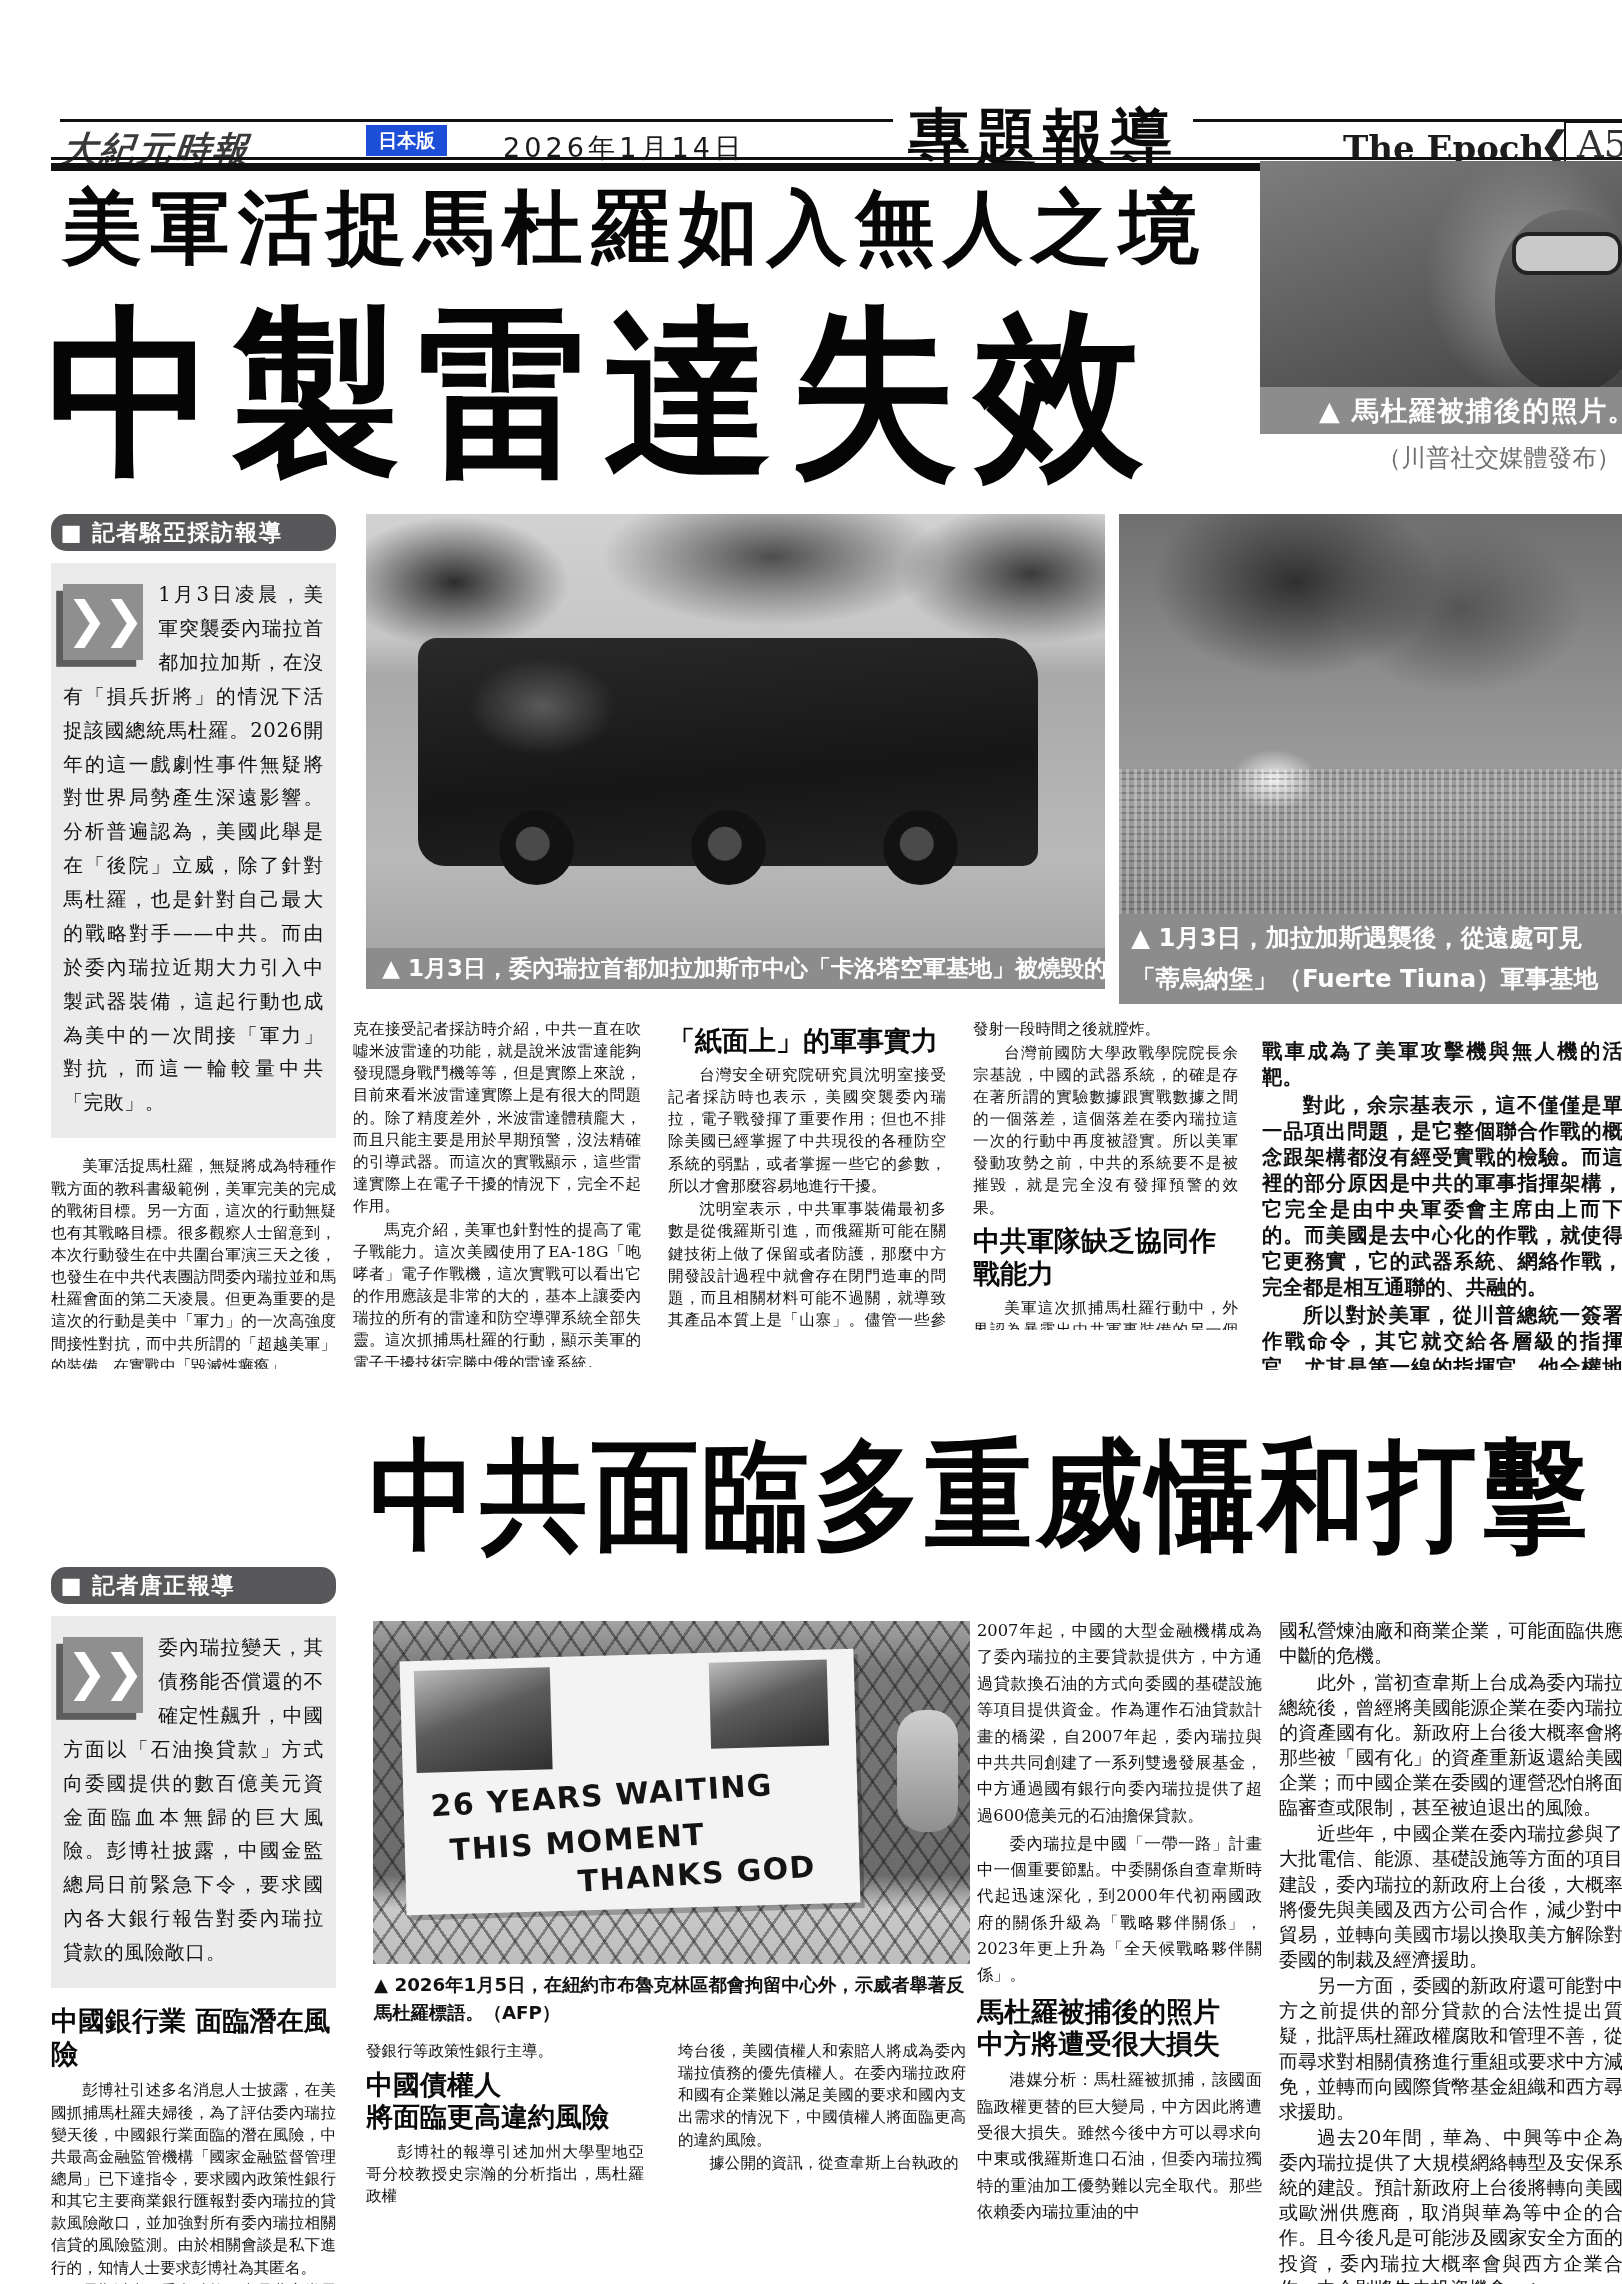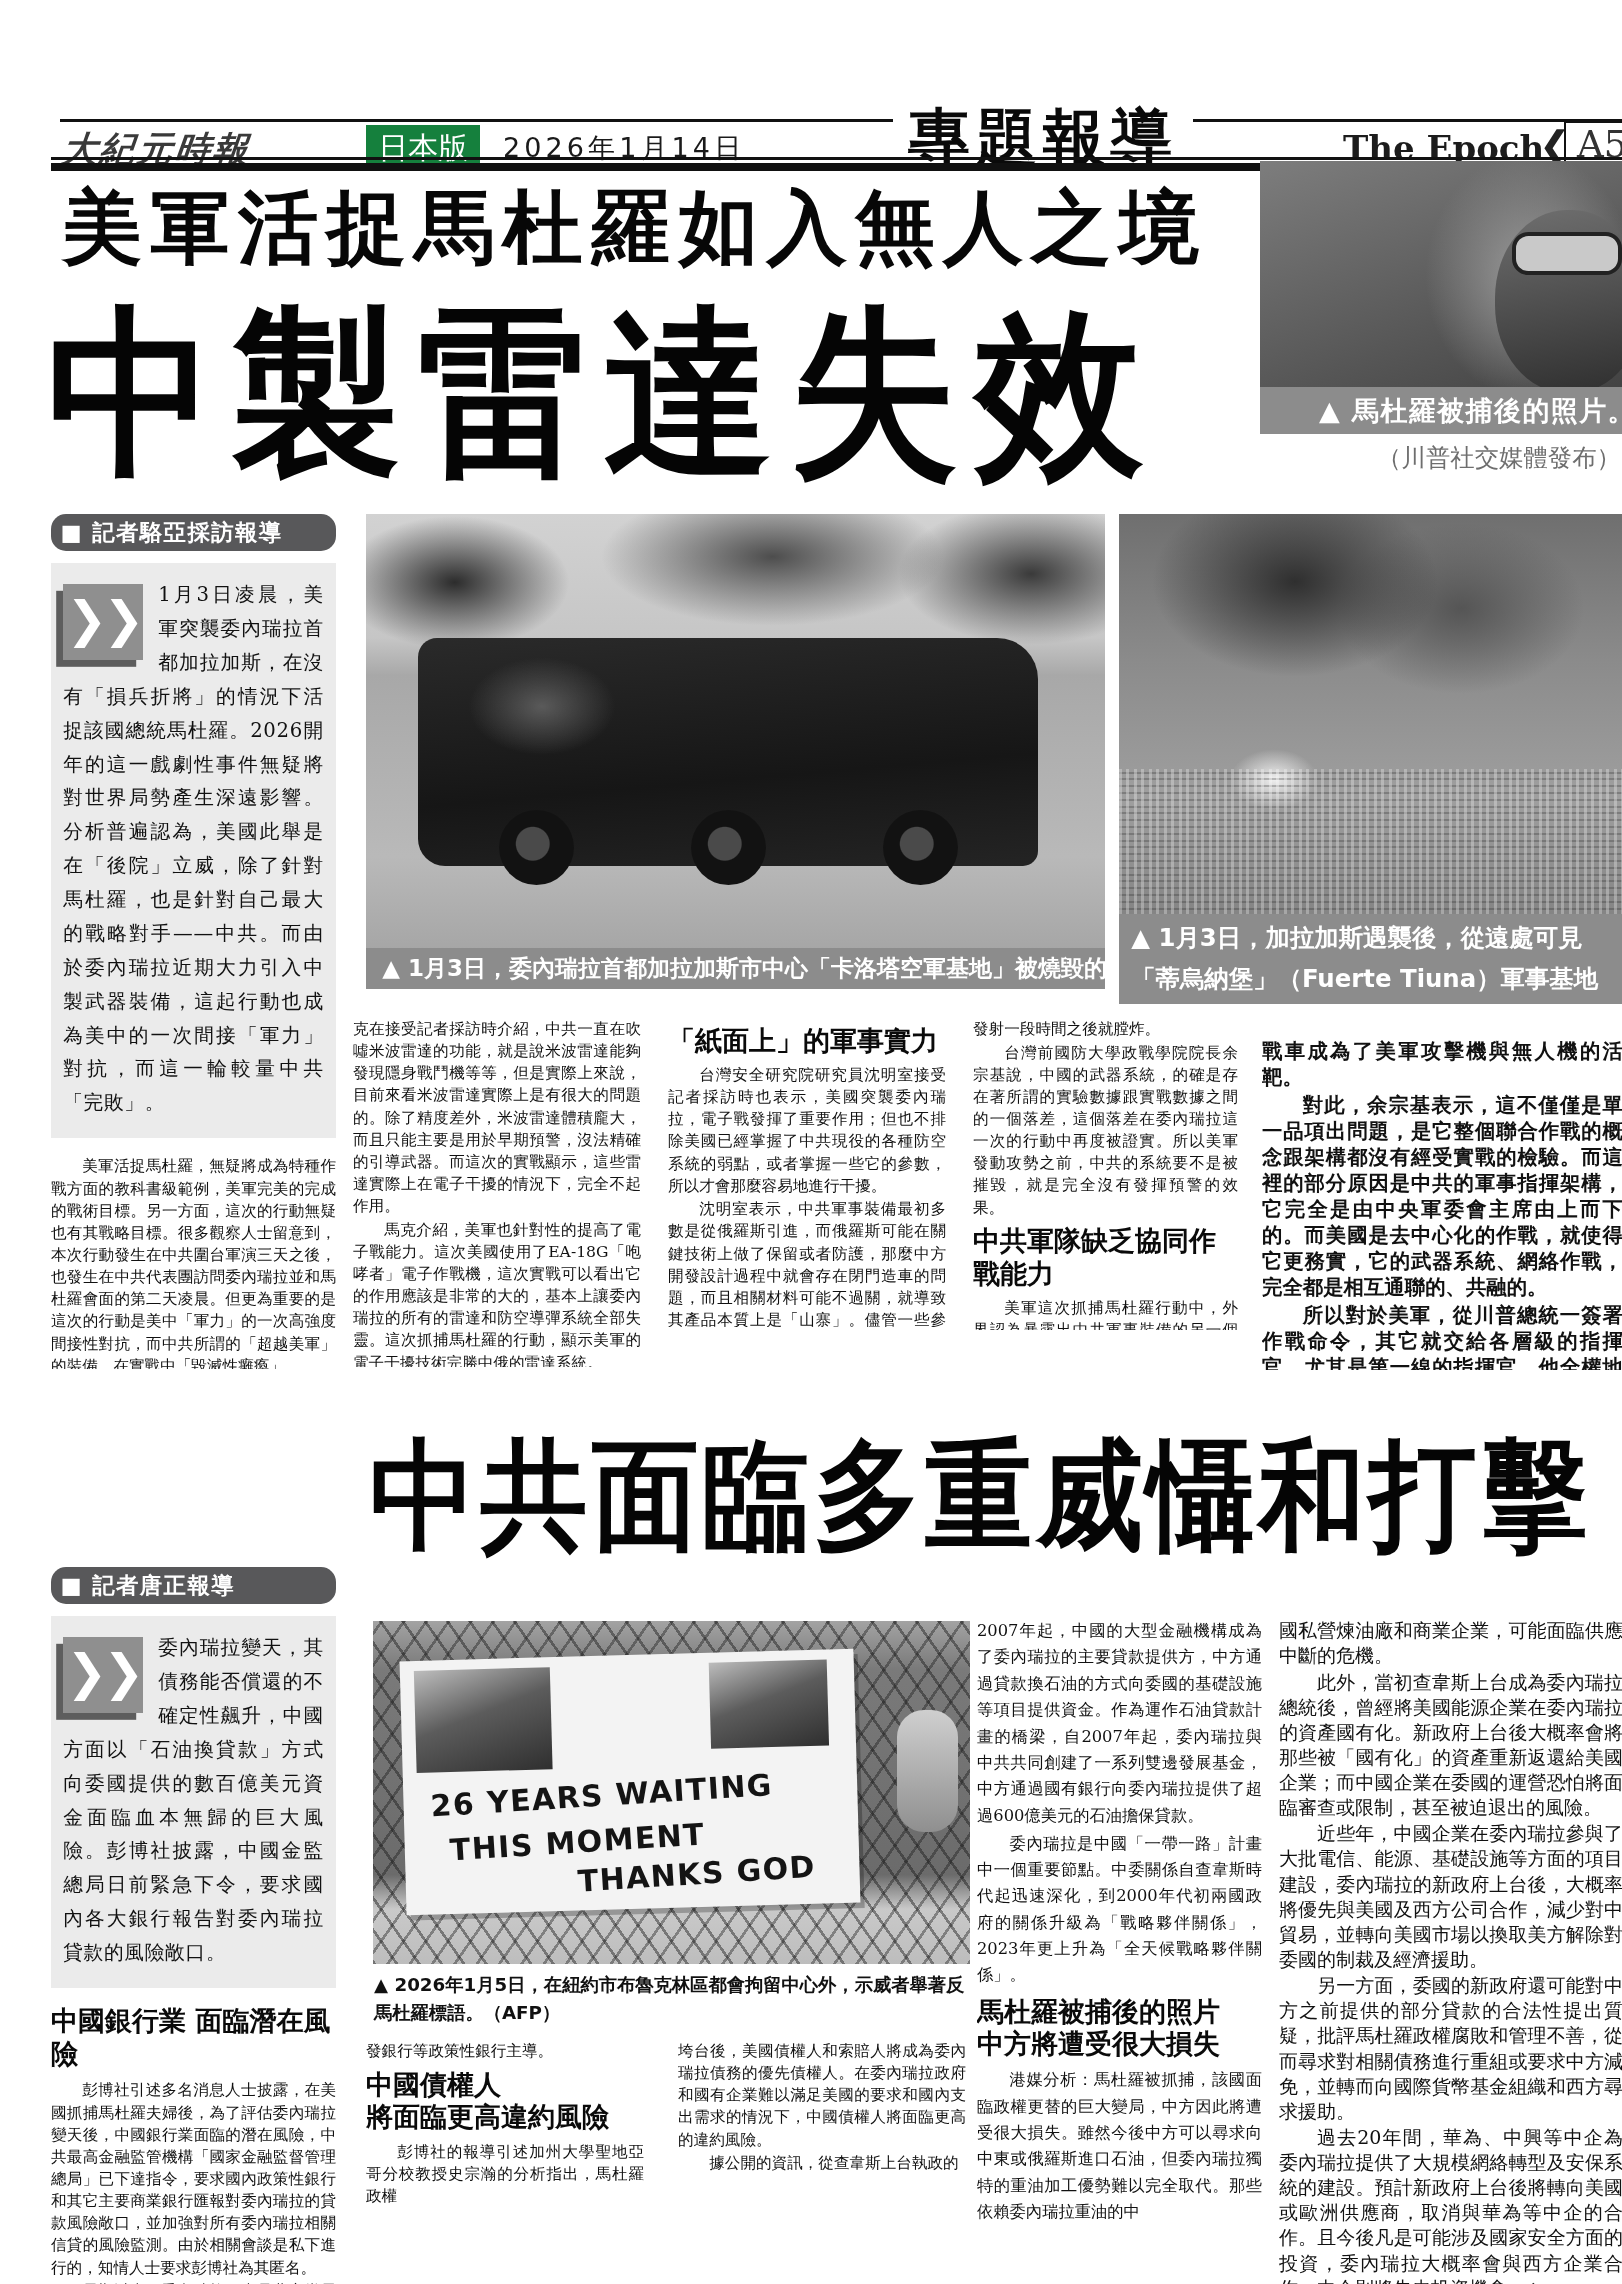--- a/index.html
+++ b/index.html
@@ -3,22 +3,22 @@
 <meta charset="utf-8">
 <style>
   html,body{margin:0;padding:0;background:#e0e0e0;}
   .page{position:relative;width:1623px;height:2284px;background:#ffffff;overflow:hidden;
         font-family:"DejaVu Serif","Liberation Serif",serif;color:#111;}
 
   
   .hdr-rule-thin{position:absolute;left:60px;top:119px;width:1563px;height:2.7px;background:#111;}
   .masthead{position:absolute;left:62px;top:126px;font-family:"DejaVu Serif",serif;
             font-weight:bold;font-style:italic;font-size:35px;color:#3a3a3a;transform:skewX(-6deg);letter-spacing:2.7px;}
-  .edition{position:absolute;left:366px;top:125px;background:#15803d;color:#fff;
-           font-family:"DejaVu Sans",sans-serif;font-weight:normal;font-size:30px;padding:2.7px 12.2px;}
+  .edition{position:absolute;left:366px;top:125px;background:#1d4ed8;color:#fff;
+           font-family:"DejaVu Sans",sans-serif;font-weight:bold;font-size:19px;padding:2.7px 12.2px;}
   .hdr-date{position:absolute;left:503px;top:130px;font-family:"DejaVu Sans",sans-serif;
             font-size:27px;letter-spacing:4.1px;color:#1a1a1a;}
   .section-title{position:absolute;left:893px;top:96px;background:#fff;padding:0 15px;
                  font-family:"DejaVu Serif",serif;font-weight:bold;font-size:62px;letter-spacing:5.4px;color:#0a0a0a;}
   .brand{position:absolute;left:1343px;top:128px;font-family:"DejaVu Serif",serif;
          font-weight:bold;font-size:34px;color:#1c1c1c;}
   .page-angle{position:absolute;left:1539px;top:123px;font-family:"DejaVu Serif",serif;
               font-size:38px;color:#222;}
   .page-num{position:absolute;left:1564px;top:121px;border:2.7px solid #111;padding:0 11px;
             font-family:"DejaVu Serif",serif;font-size:37px;color:#333;}

